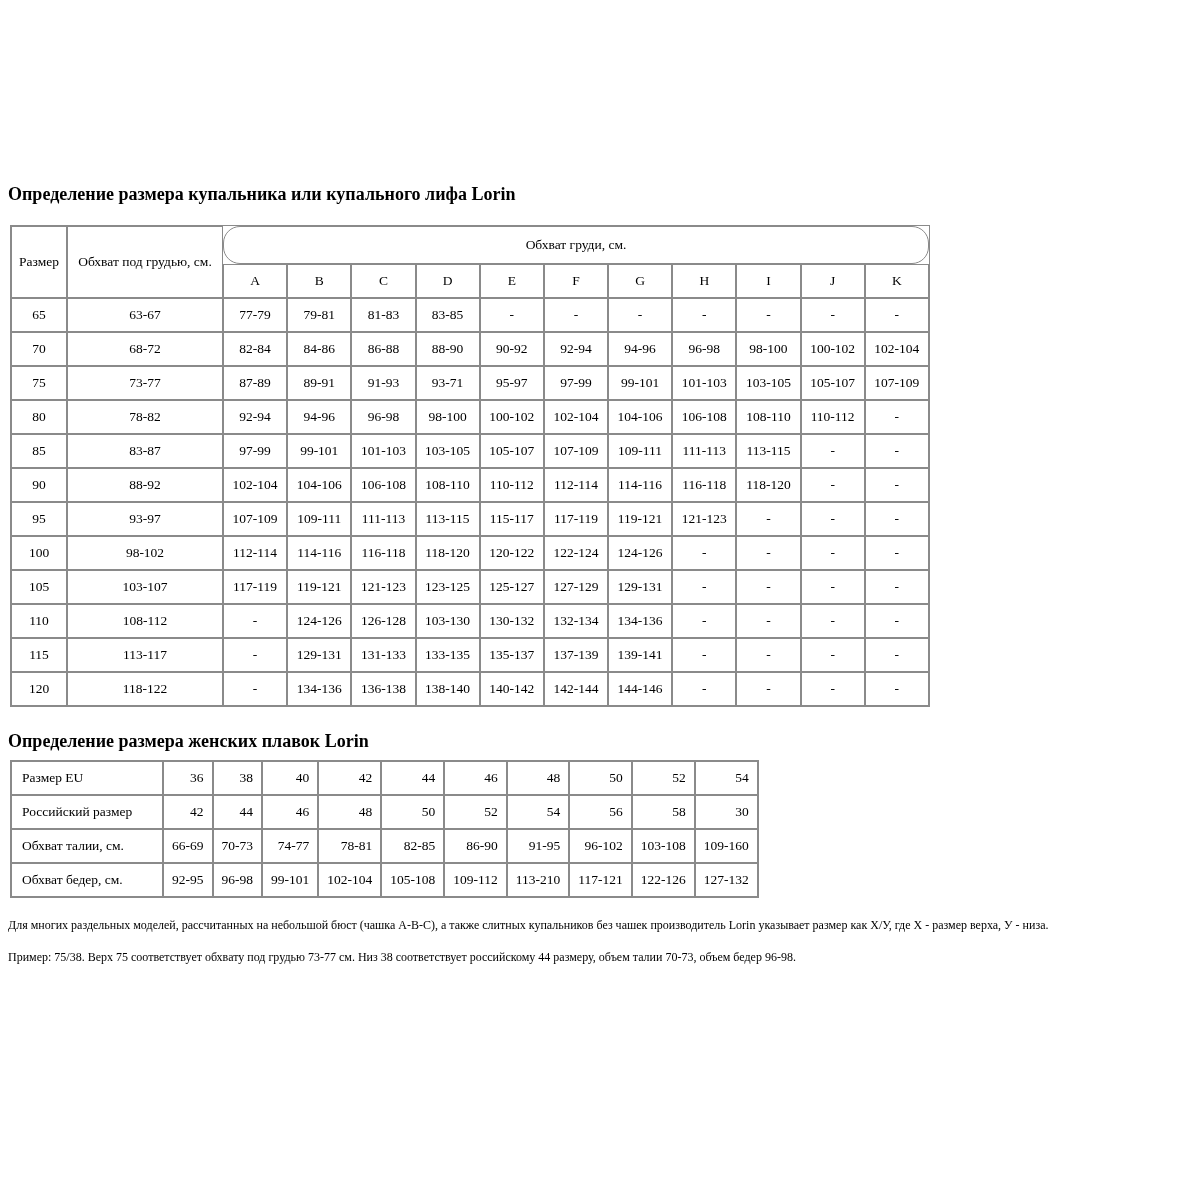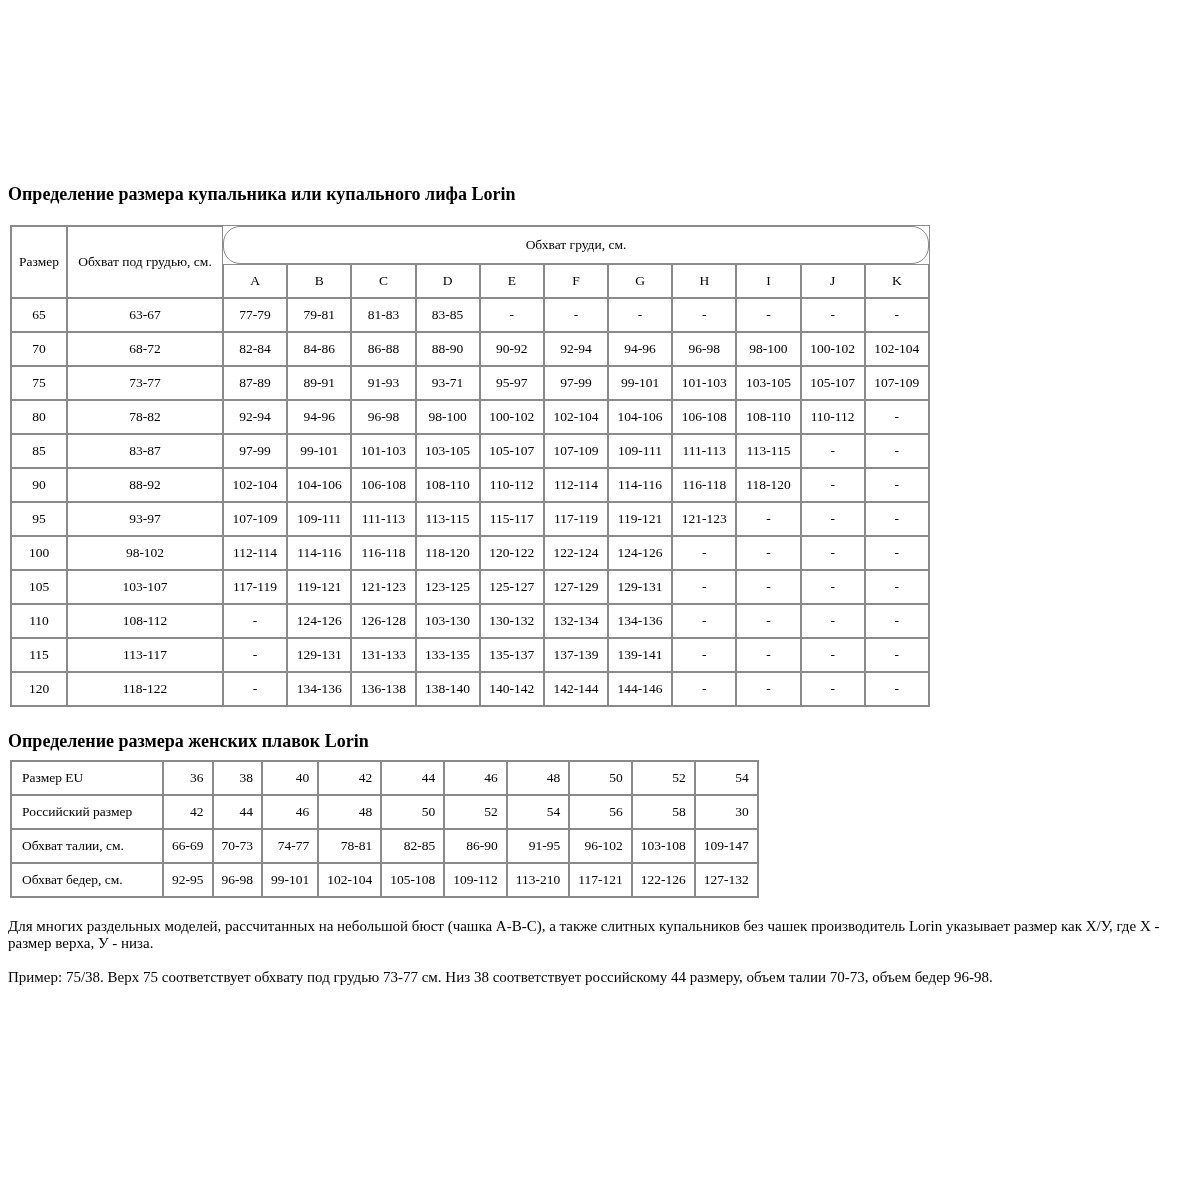--- a/index.html
+++ b/index.html
@@ -48,21 +48,21 @@
   table.bra-table thead td.span-head { height: 36px; border-radius: 17px; }
   table.briefs-table { margin-left: 2px; }
   table.briefs-table td { padding: 0 8px; text-align: right; }
   table.briefs-table td.lbl {
     text-align: left;
     width: 130px;
     padding: 0 10px;
   }
   .footer-notes {
     margin-top: 20px;
-    font-size: 15px;
+    font-size: 12px;
   }
   .footer-notes p { margin: 0 0 17px 0; }
 </style>
 </head>
 <body>
 
 <div class="page">
 
   <h1 class="doc-title">Определение размера купальника или купального лифа Lorin</h1>
 
@@ -320,21 +320,21 @@
           <td class="lbl">Обхват талии, см.</td>
           <td>66-69</td>
           <td>70-73</td>
           <td>74-77</td>
           <td>78-81</td>
           <td>82-85</td>
           <td>86-90</td>
           <td>91-95</td>
           <td>96-102</td>
           <td>103-108</td>
-          <td>109-147</td>
+          <td>109-160</td>
         </tr>
         <tr>
           <td class="lbl">Обхват бедер, см.</td>
           <td>92-95</td>
           <td>96-98</td>
           <td>99-101</td>
           <td>102-104</td>
           <td>105-108</td>
           <td>109-112</td>
           <td>113-210</td>

